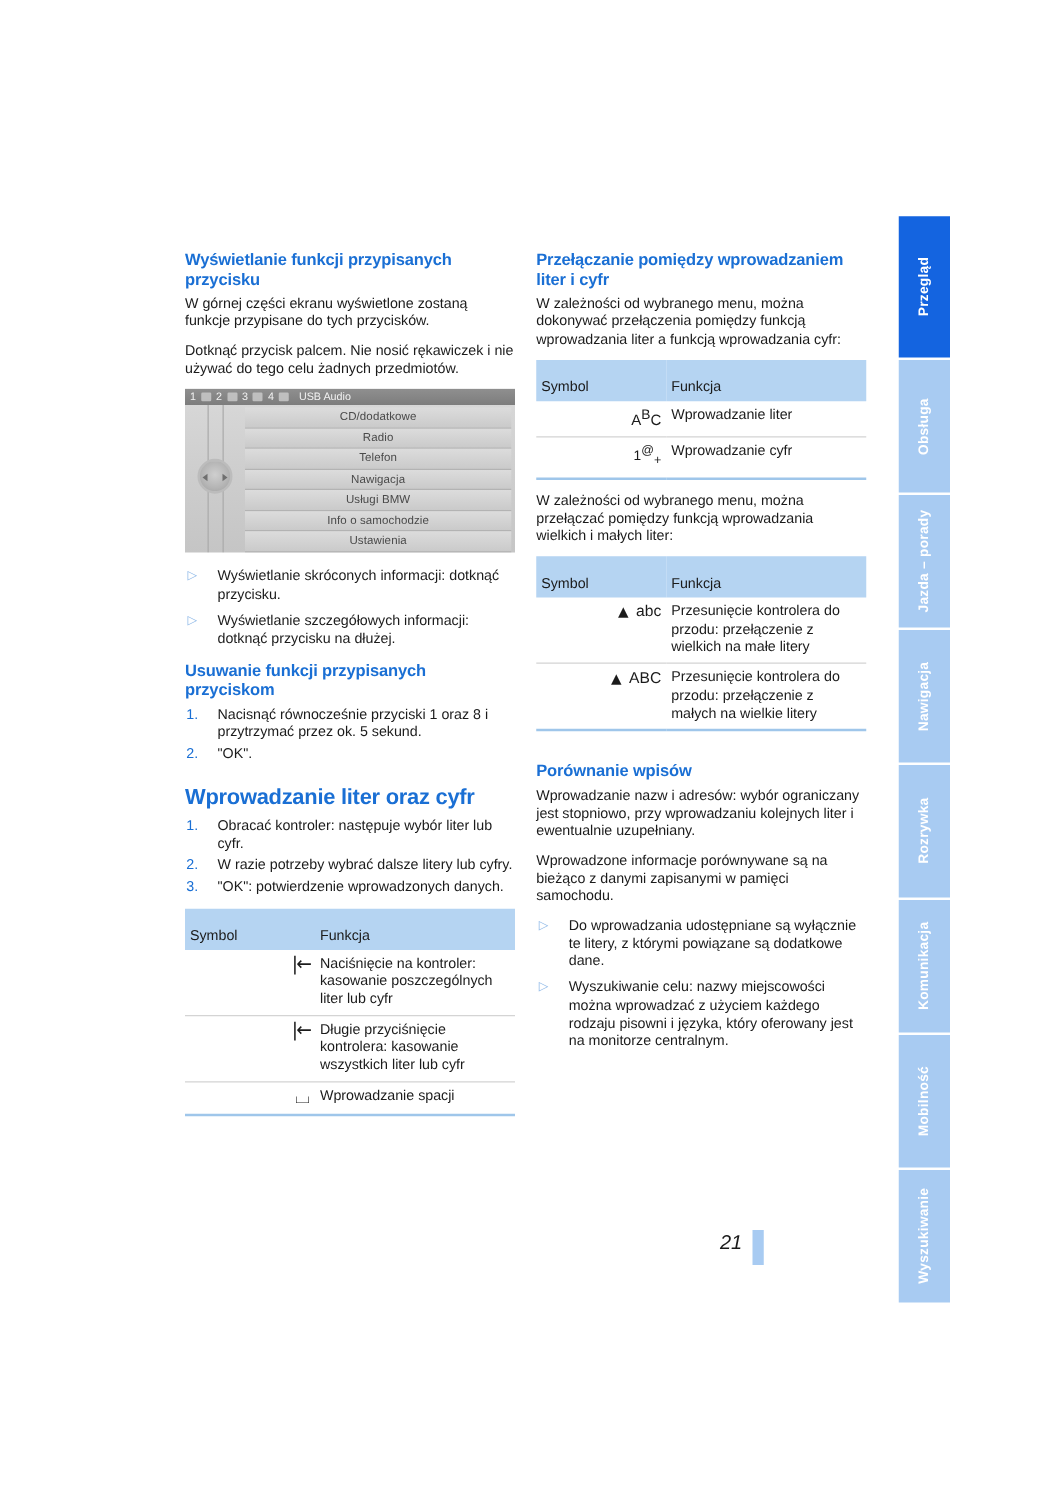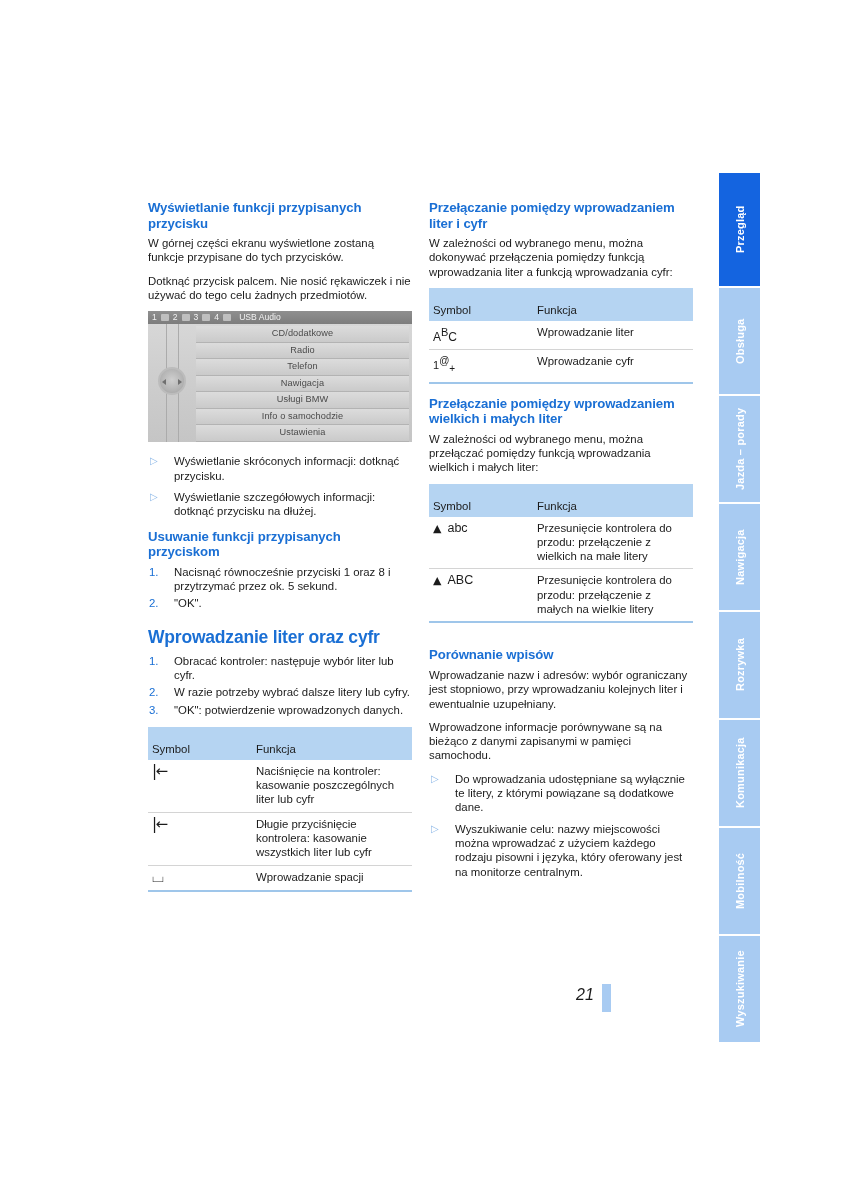--- a/index.html
+++ b/index.html
@@ -125,20 +125,21 @@
     padding: 4px 4px 5px 4px;
     border-bottom: 1px solid #d4d4d4;
     color: #1b1b1b;
   }
   table.symtab tbody tr:last-child td {
     border-bottom: 2px solid #9fc6ea;
   }
   td.sym {
     white-space: nowrap;
     font-size: 12.5px;
+    text-align: right;
   }
 
   
   .g-bksp {
     font-size: 15px;
     line-height: 14px;
     letter-spacing: -1.5px;
     font-family: "DejaVu Sans", sans-serif;
   }
   .g-space {
@@ -429,21 +430,20 @@
         </tr>
         <tr>
           <td class="sym">
             <span class="g-num"><span>1</span><sup>@</sup><sub>+</sub></span>
           </td>
           <td>Wprowadzanie cyfr</td>
         </tr>
       </tbody>
     </table>
 
-    <h2 class="sec-head" style="margin-top:12px;">Przełączanie pomiędzy wprowadzaniem wielkich i małych liter</h2>
 
     <p class="body">W zależności od wybranego menu, można przełączać pomiędzy funkcją wprowadzania wielkich i małych liter:</p>
 
     <table class="symtab">
       <thead>
         <tr>
           <th class="c-sym">Symbol</th>
           <th>Funkcja</th>
         </tr>
       </thead>

